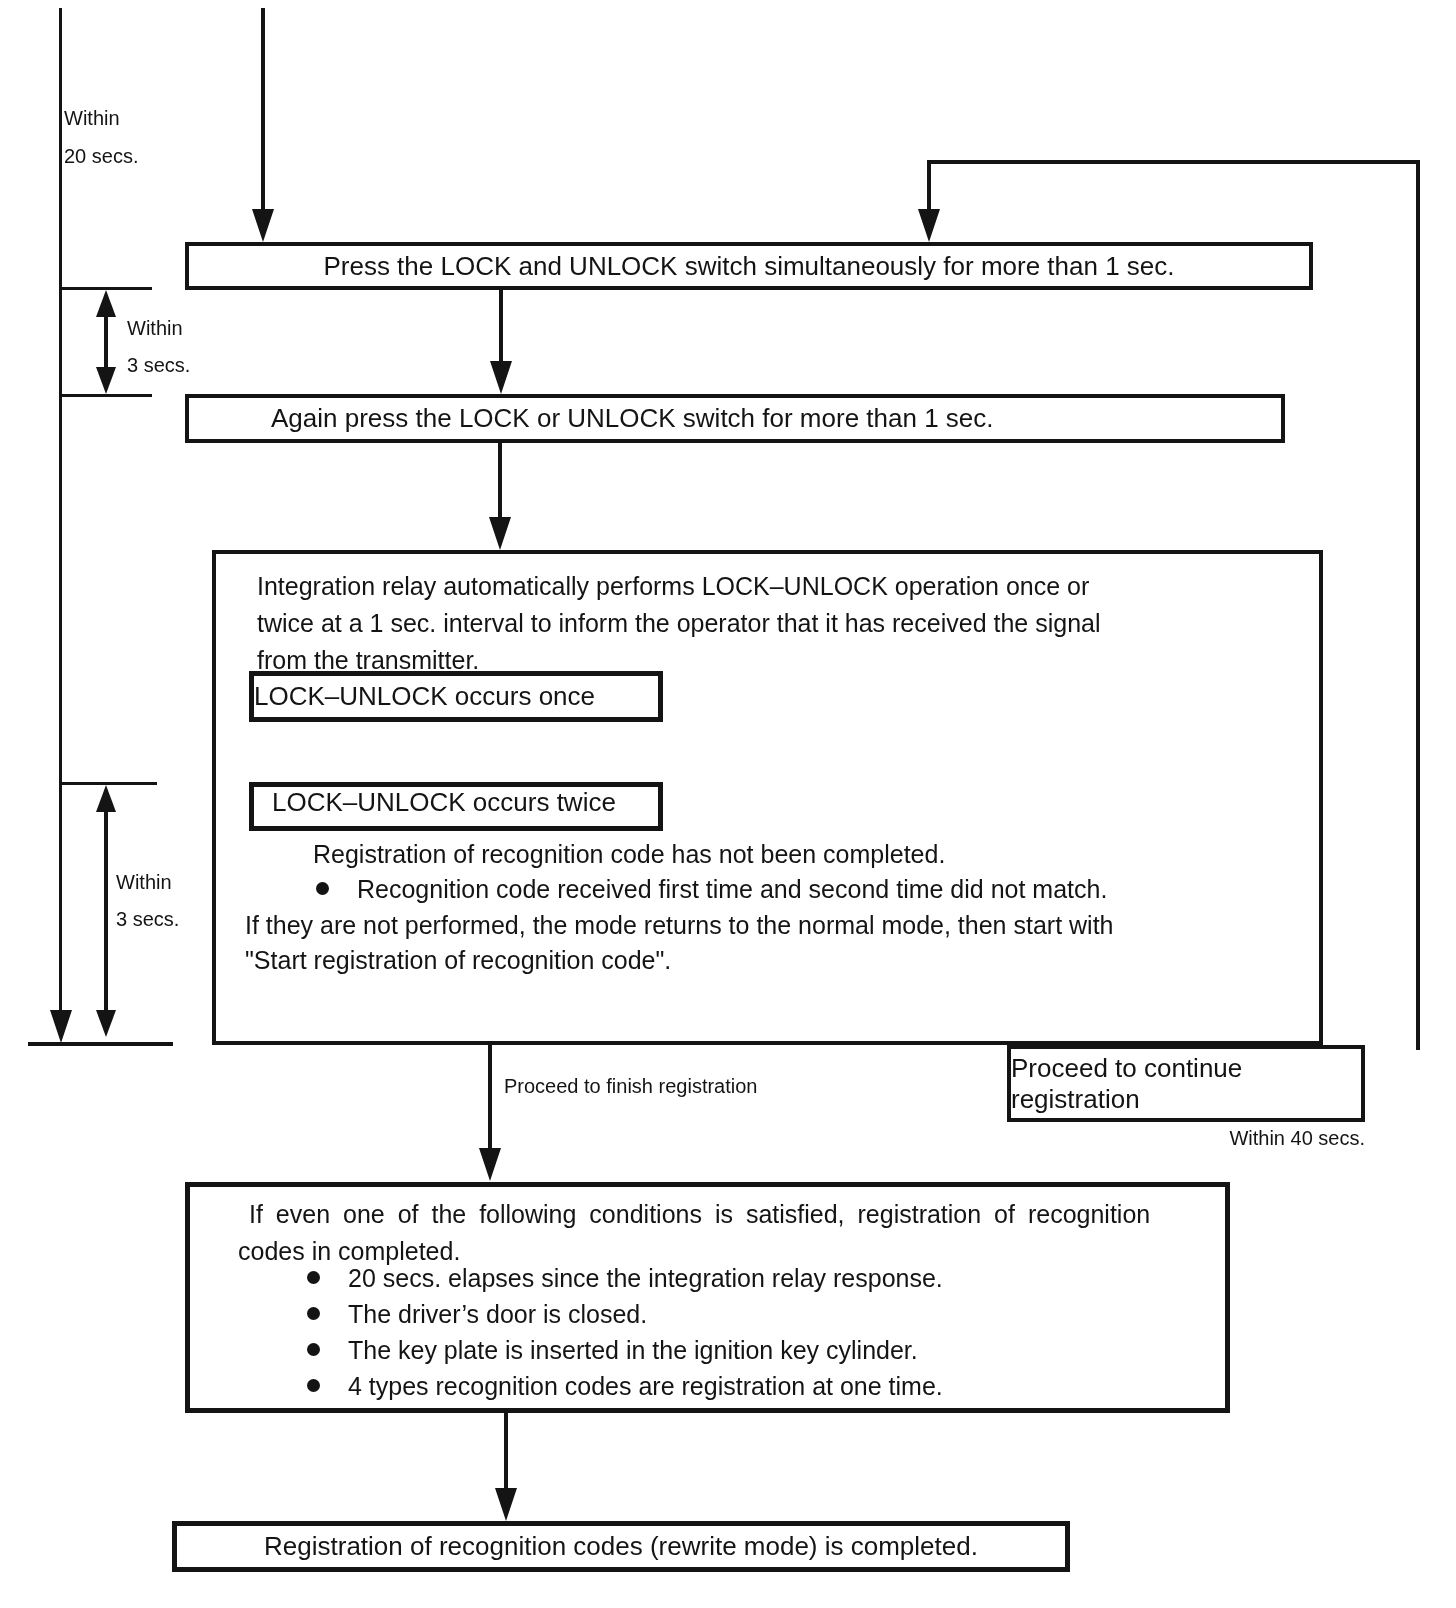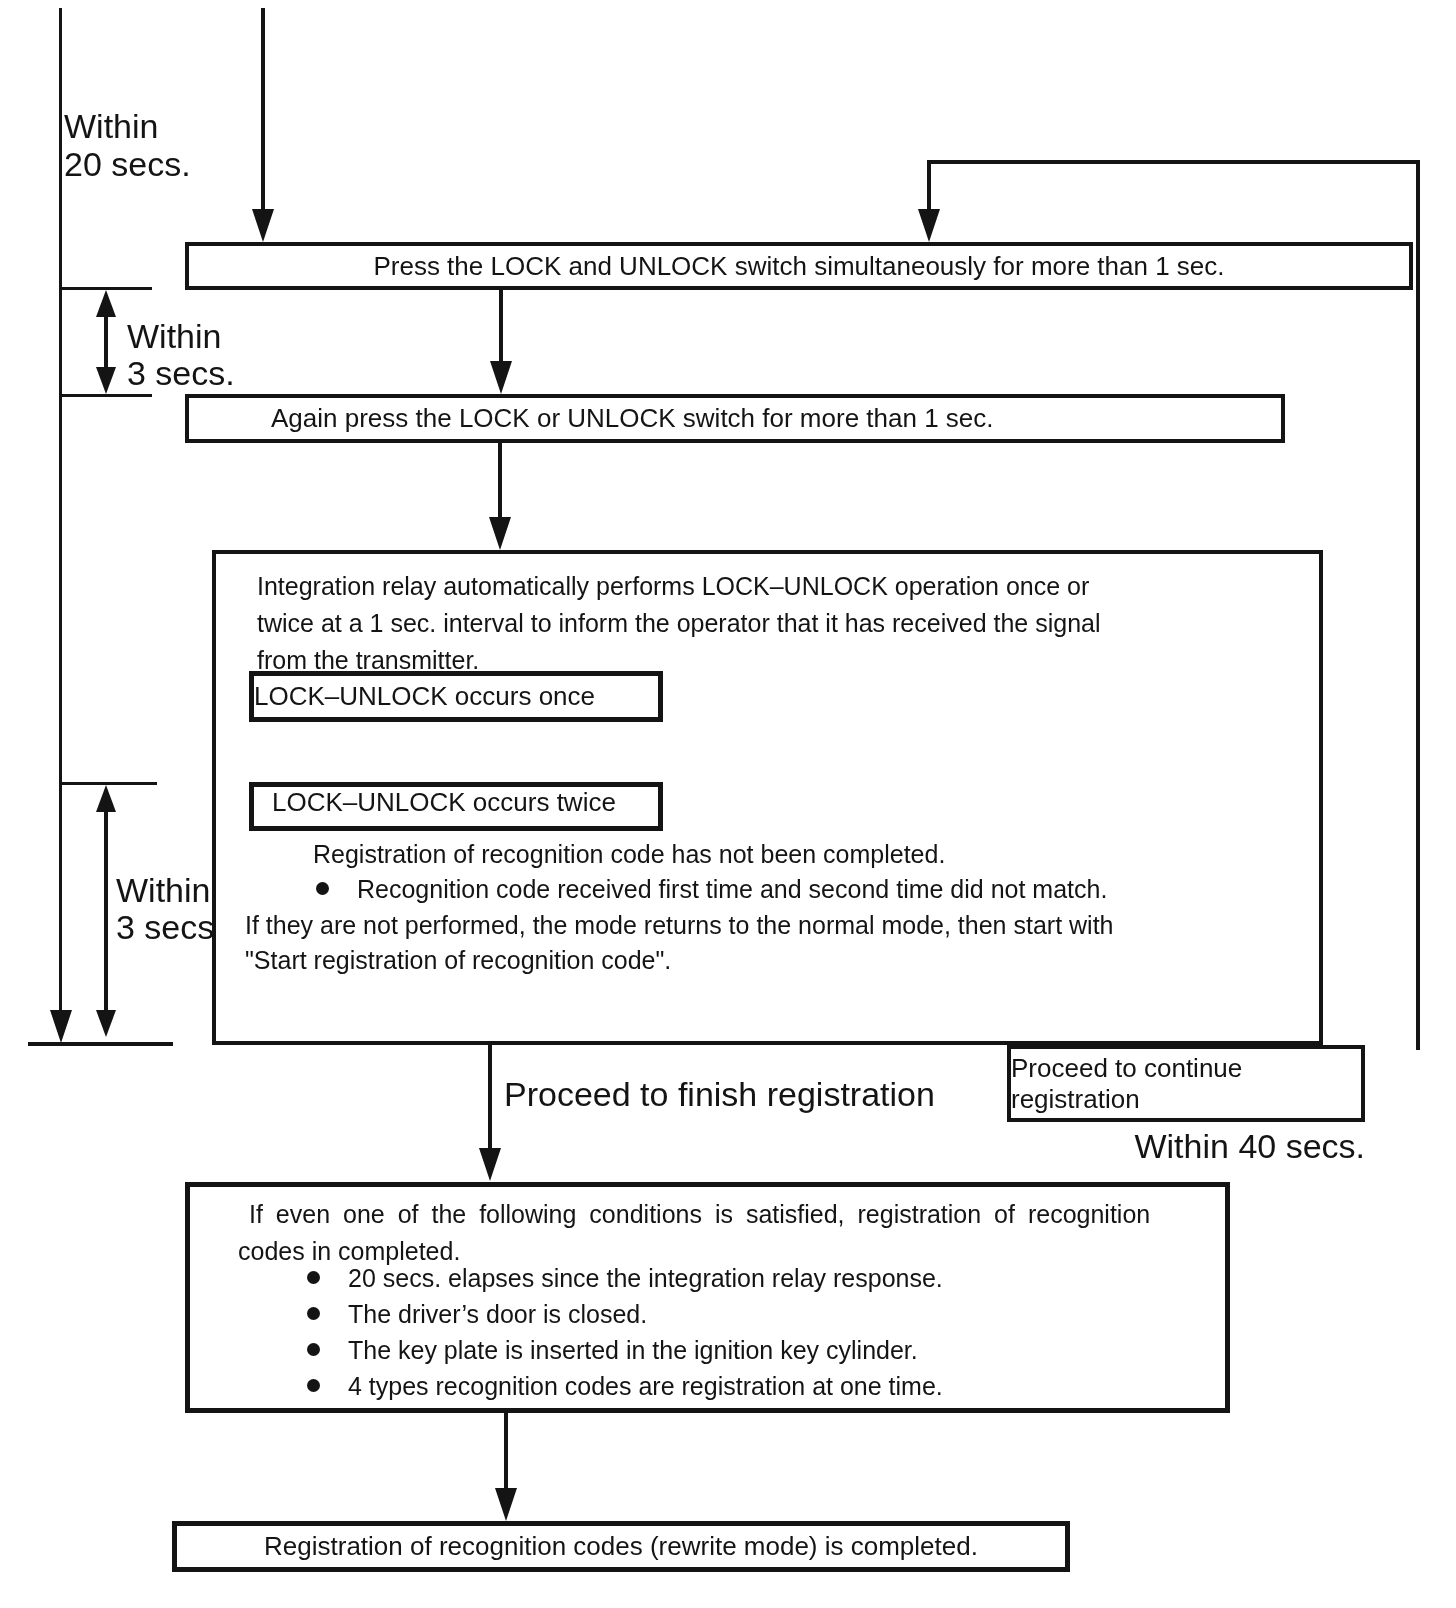--- a/index.html
+++ b/index.html
@@ -17,21 +17,21 @@
     border-left:11px solid transparent;border-right:11px solid transparent;
     border-top:33px solid var(--ink);}
   .head-up{position:absolute;width:0;height:0;
     border-left:10px solid transparent;border-right:10px solid transparent;
     border-bottom:27px solid var(--ink);}
   .head-down.sm{border-left-width:10px;border-right-width:10px;border-top-width:27px;}
   .box{position:absolute;border:4px solid var(--ink);background:var(--paper);
     box-sizing:border-box;font-size:26px;}
   .box.thick{border-width:5px;}
   .txt{position:absolute;font-size:25px;line-height:1.2;white-space:nowrap;}
-  .txt.big{font-size:34px;}
+  .txt.big{font-size:20px;}
   .center{display:flex;align-items:center;justify-content:center;}
   .dot{display:inline-block;width:13px;height:13px;border-radius:50%;
     background:var(--ink);flex:0 0 13px;}
   .bullet-row{position:absolute;display:flex;align-items:flex-start;gap:28px;
     font-size:25px;line-height:1.2;white-space:nowrap;}
   .bullet-row .dot{margin-top:8px;}
 </style>
 </head>
 <body>
 
@@ -59,21 +59,21 @@
   <div class="hline" style="left:28px;top:1042px;width:145px;height:4px;"></div>
 
   <div class="vline" style="left:261px;top:8px;width:4px;height:203px;"></div>
   <div class="head-down" style="left:252px;top:209px;"></div>
 
   <div class="hline" style="left:927px;top:160px;width:493px;height:4px;"></div>
   <div class="vline" style="left:1416px;top:160px;width:4px;height:890px;"></div>
   <div class="vline" style="left:927px;top:160px;width:4px;height:51px;"></div>
   <div class="head-down" style="left:918px;top:209px;"></div>
 
-  <div class="box center" style="left:185px;top:242px;width:1228px;height:48px;">
+  <div class="box center" style="left:185px;top:242px;width:1128px;height:48px;">
     <span>Press the LOCK and UNLOCK switch simultaneously for more than 1 sec.</span>
   </div>
 
   <div class="vline" style="left:499px;top:290px;width:4px;height:73px;"></div>
   <div class="head-down" style="left:490px;top:361px;"></div>
 
   <div class="box" style="left:185px;top:394px;width:1100px;height:49px;display:flex;align-items:center;padding-left:82px;">
     <span>Again press the LOCK or UNLOCK switch for more than 1 sec.</span>
   </div>
 

